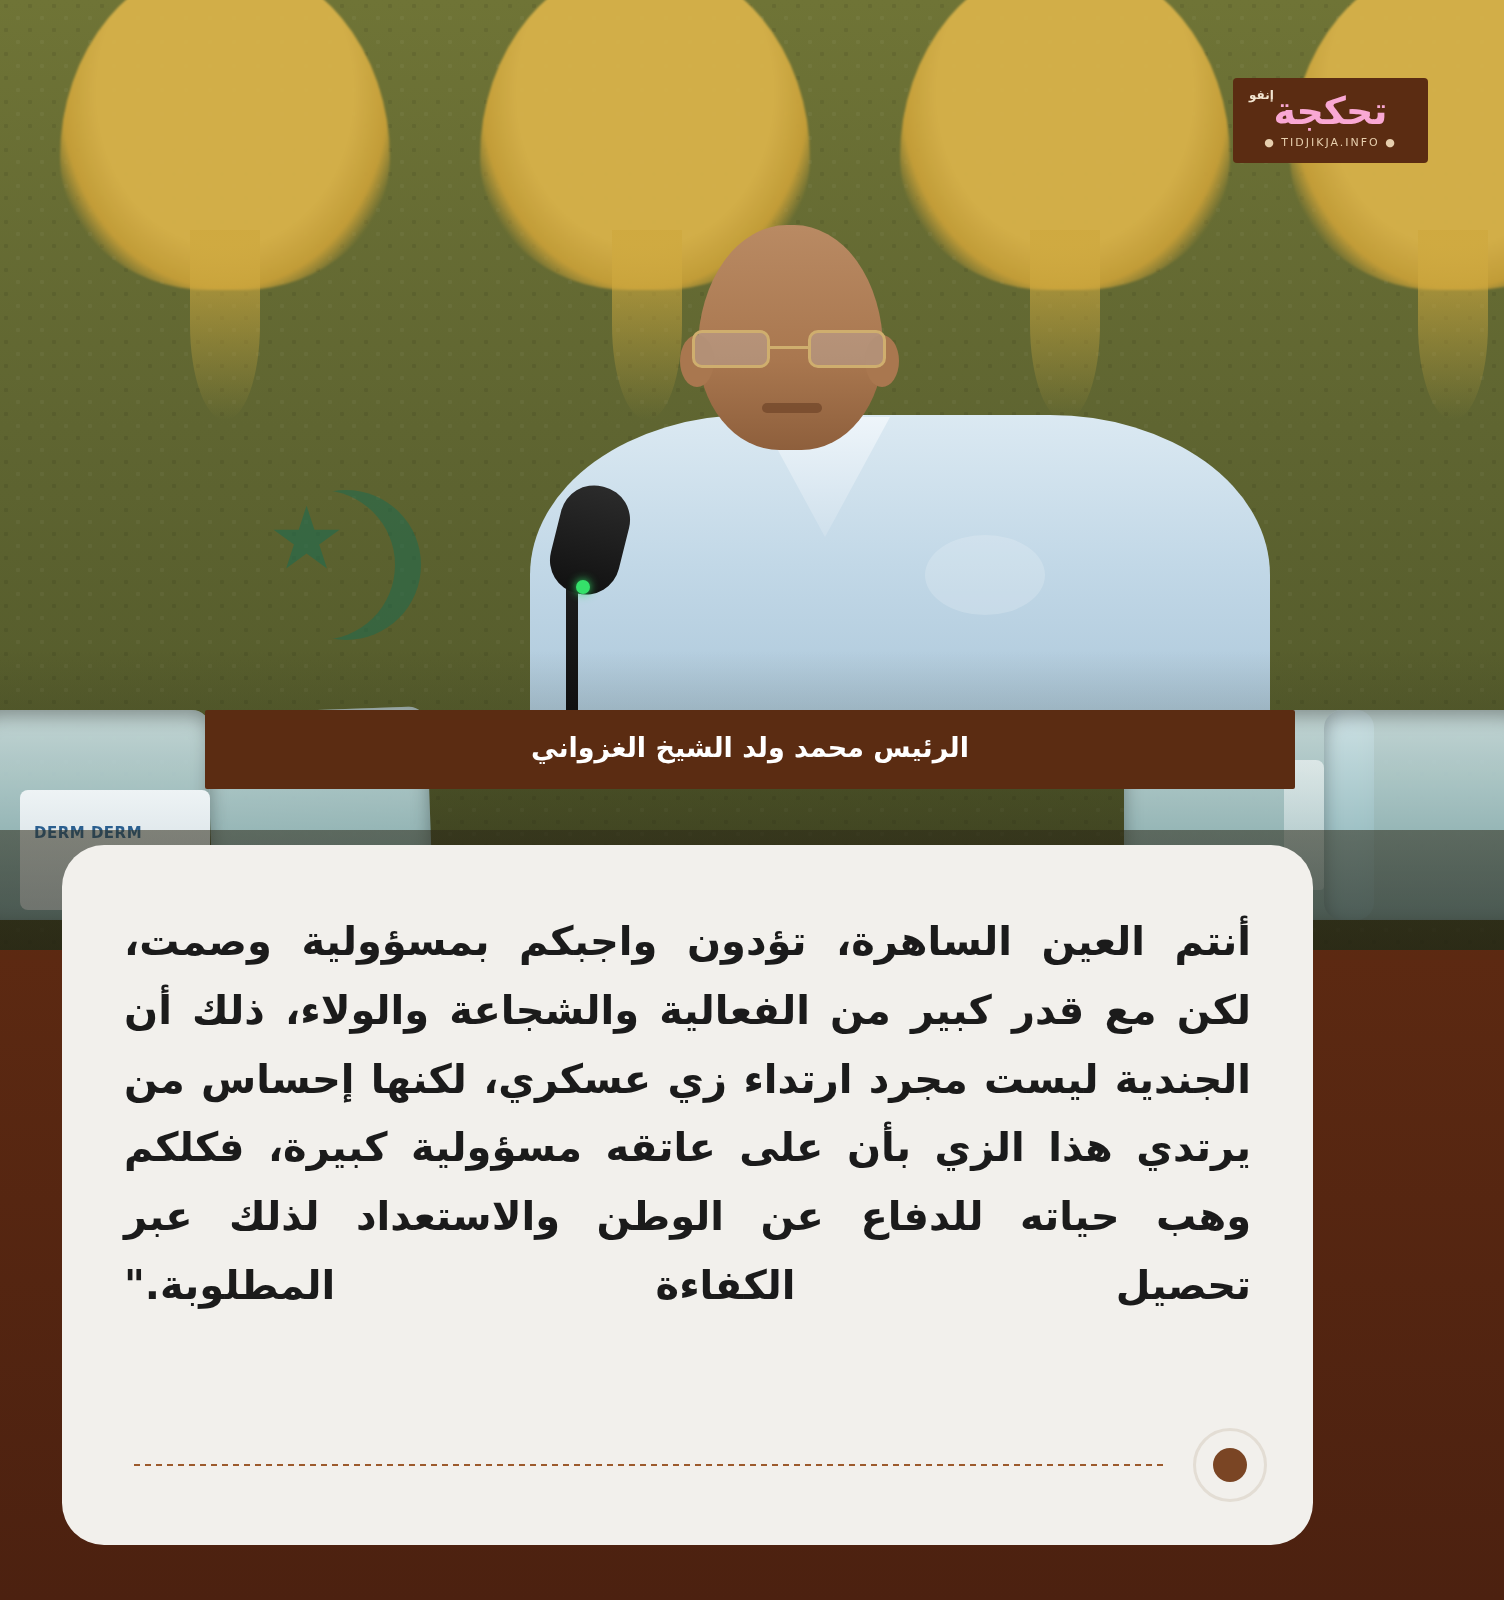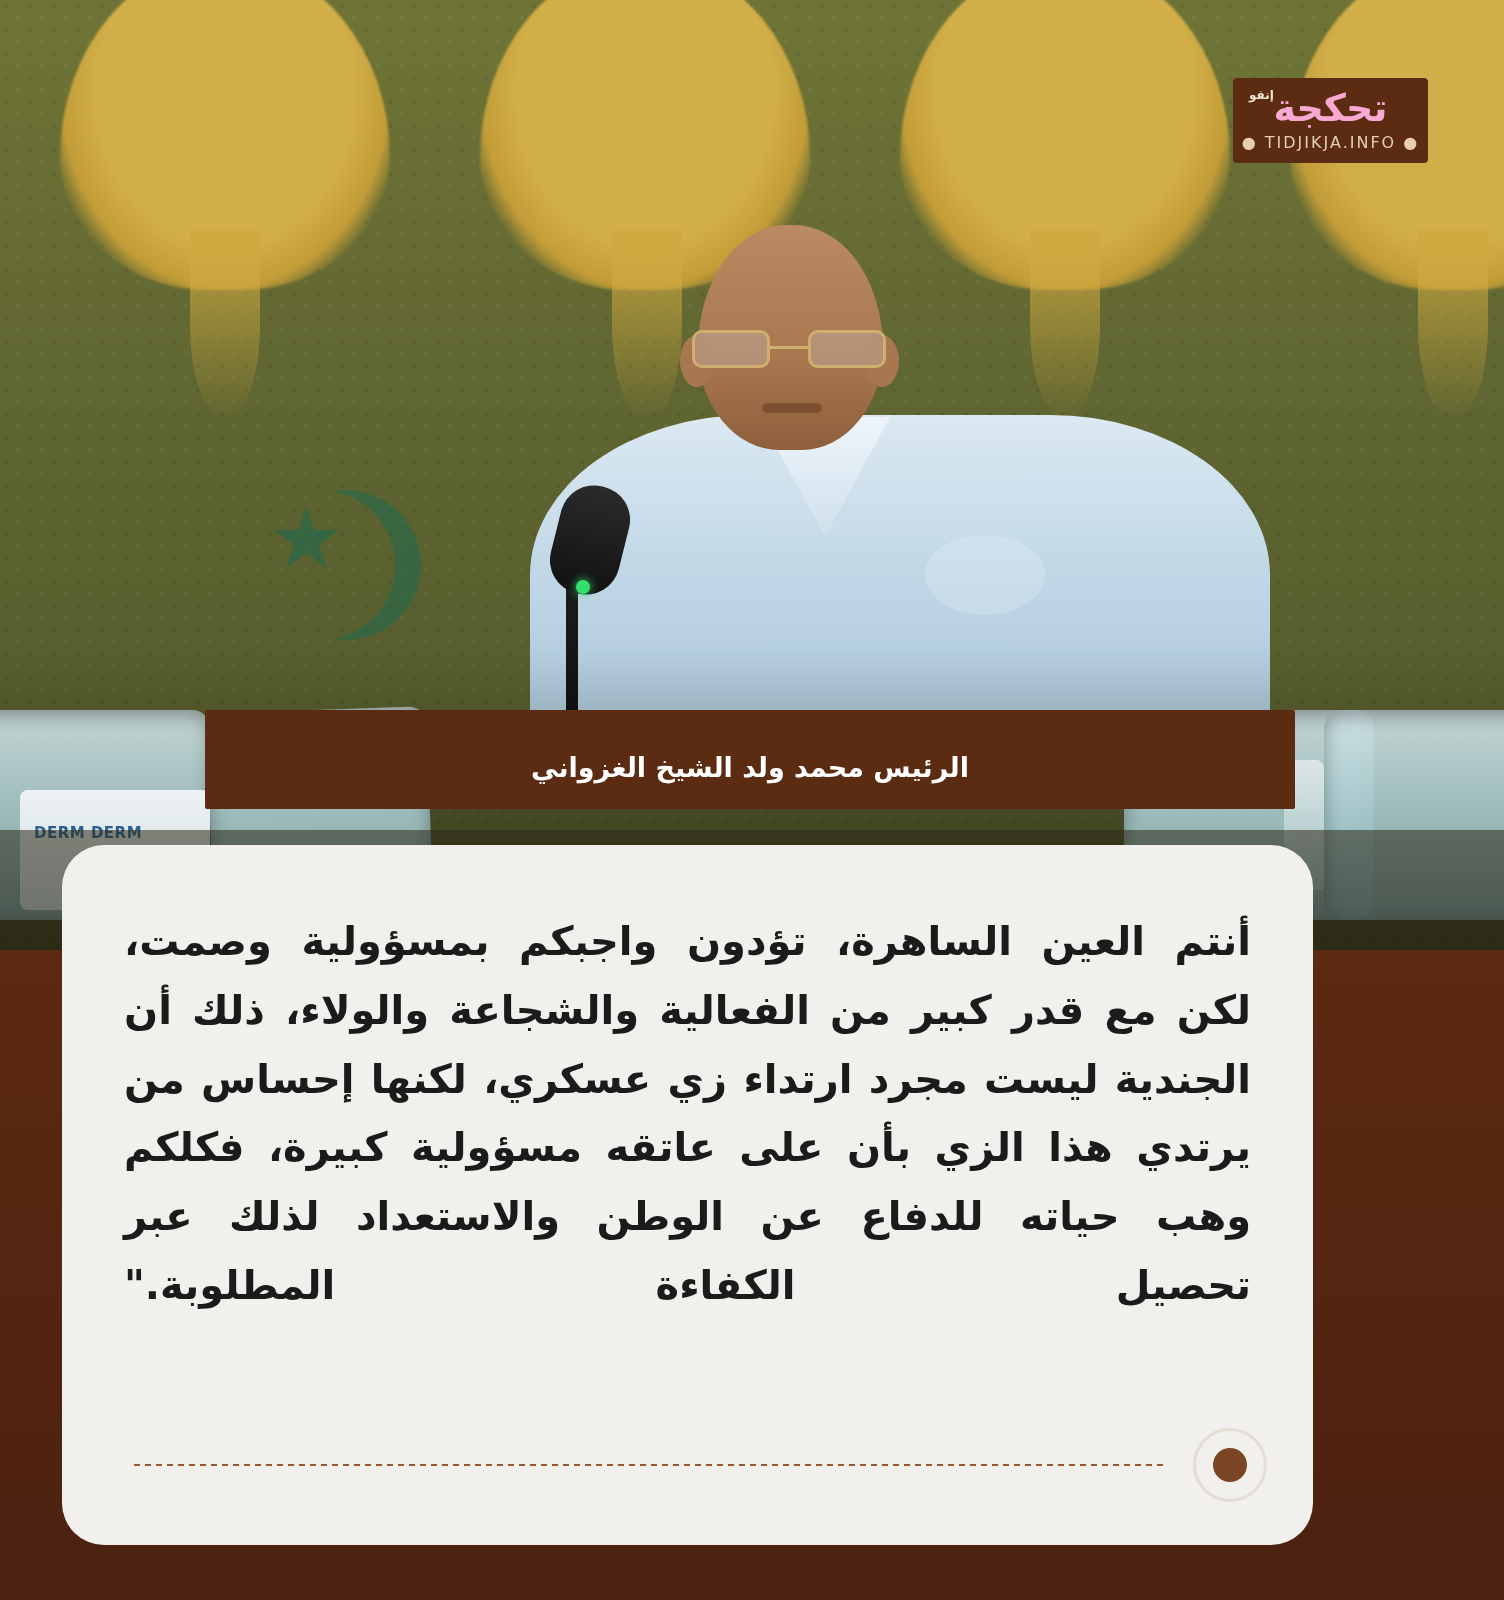--- a/index.html
+++ b/index.html
@@ -223,42 +223,41 @@
   .logo-main {
     color: #f9a8d4; font-size: 38px; font-weight: bold;
     letter-spacing: 2px; line-height: 1;
   }
   .logo-sup {
     position: absolute; top: 10px; left: 16px;
     color: #f3e6d2; font-size: 12px; font-weight: bold;
   }
   .logo-sub {
     margin-top: 6px;
-    color: #e7cfae; font-size: 16px; letter-spacing: 2px;
+    color: #e7cfae; font-size: 11px; letter-spacing: 2px;
     direction: ltr;
   }
 
   
   .caption {
     position: absolute;
     left: 205px; top: 710px;
     width: 1090px;
     background: #5b2c12;
     padding: 18px 34px 22px;
     text-align: center;
     z-index: 9;
     border-radius: 2px;
   }
   .caption-line {
     color: #ffffff;
     font-size: 27px;
     font-weight: bold;
     line-height: 1.45;
     white-space: nowrap;
-    margin-top: 20px;
   }
 
   
   .quote-panel {
     position: absolute;
     left: 62px; top: 845px;
     width: 1251px; height: 700px;
     background: #f2f0ec;
     border-radius: 42px;
     z-index: 8;

